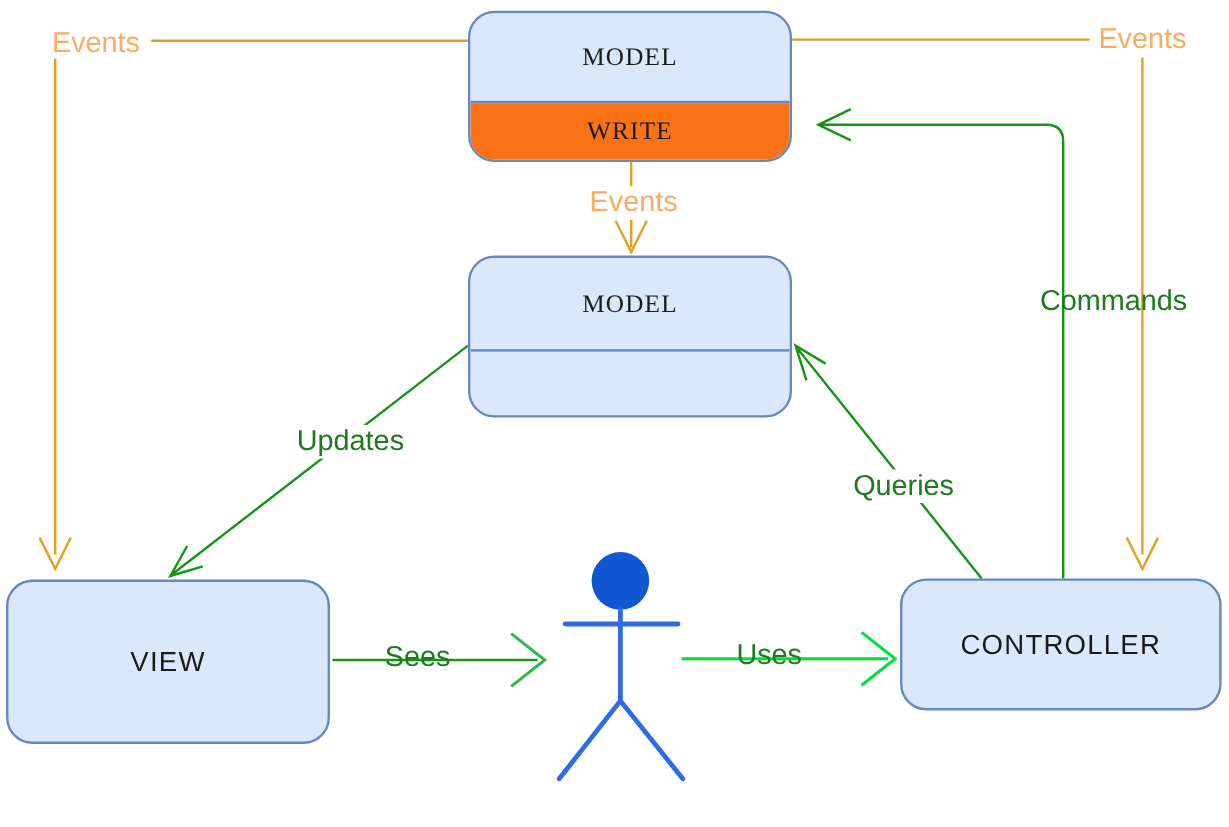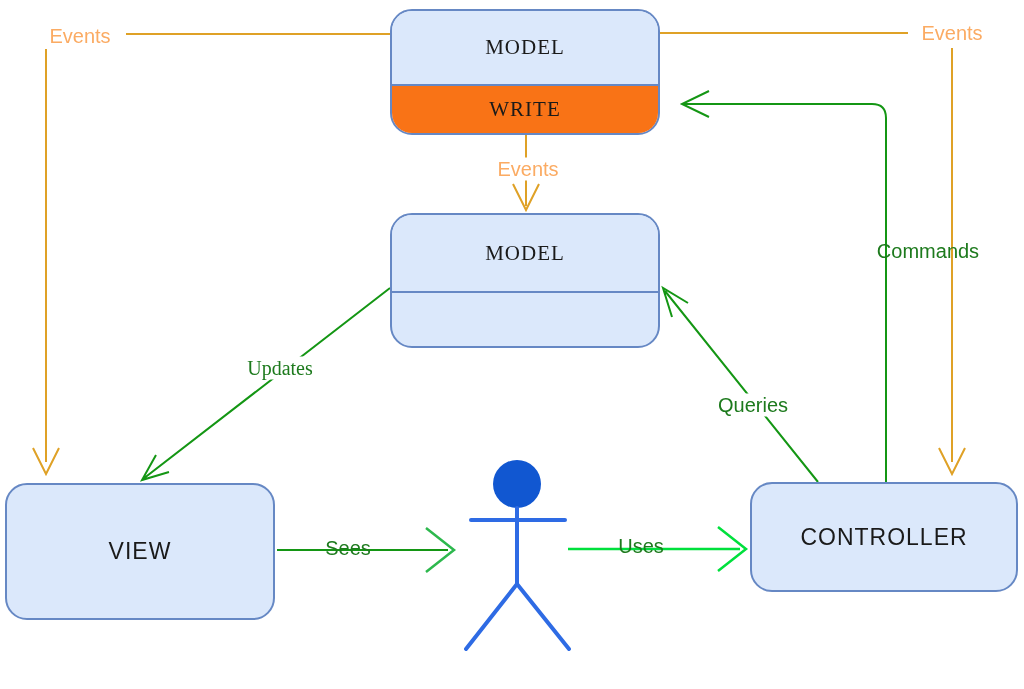--- a/index.html
+++ b/index.html
@@ -36,21 +36,21 @@
 
   #node-model-read{left:390px;top:213px;width:270px;height:135px;}
   #node-model-read .title{height:76px;}
   #node-model-read .value{height:53px;}
 
   #node-view{left:5px;top:483px;width:270px;height:137px;}
   #node-controller{left:750px;top:482px;width:268px;height:110px;}
 
   .edge-label{
     position:absolute;transform:translate(-50%,-50%);
-    font-size:20px;white-space:nowrap;line-height:1.15;
+    font-size:24px;white-space:nowrap;line-height:1.15;
   }
   .edge-label.orange{color:var(--orange-text);}
   .edge-label.green{color:var(--green-text);}
   .edge-label.gap{background:var(--canvas-bg);padding:0 5px;}
 
   .stroke-orange{stroke:var(--orange-line);stroke-width:2;fill:none;}
   .stroke-green{stroke:var(--green-line);stroke-width:2;fill:none;}
   .stroke-green-mid{stroke:var(--green-mid);stroke-width:2.5;fill:none;}
   .stroke-green-bright{stroke:var(--green-bright);stroke-width:2.5;fill:none;}
   .figure-stroke{stroke:var(--figure-line);stroke-width:4;fill:none;stroke-linecap:round;}
@@ -97,19 +97,19 @@
     <div class="cell title">MODEL</div>
   </div>
 
   <div class="node single" id="node-view">VIEW</div>
 
   <div class="node single" id="node-controller">CONTROLLER</div>
 
   <div class="edge-label orange" style="left:80px;top:36px;">Events</div>
   <div class="edge-label orange" style="left:952px;top:33px;">Events</div>
   <div class="edge-label orange gap" style="left:528px;top:169px;">Events</div>
-  <div class="edge-label green gap" style="left:280px;top:368px;font-family:Liberation Serif, serif;">Updates</div>
+  <div class="edge-label green gap" style="left:292px;top:368px;">Updates</div>
   <div class="edge-label green gap" style="left:753px;top:405px;">Queries</div>
   <div class="edge-label green" style="left:928px;top:251px;">Commands</div>
   <div class="edge-label green" style="left:348px;top:548px;">Sees</div>
   <div class="edge-label green" style="left:641px;top:546px;">Uses</div>
 
 </div>
 
 </body></html>

